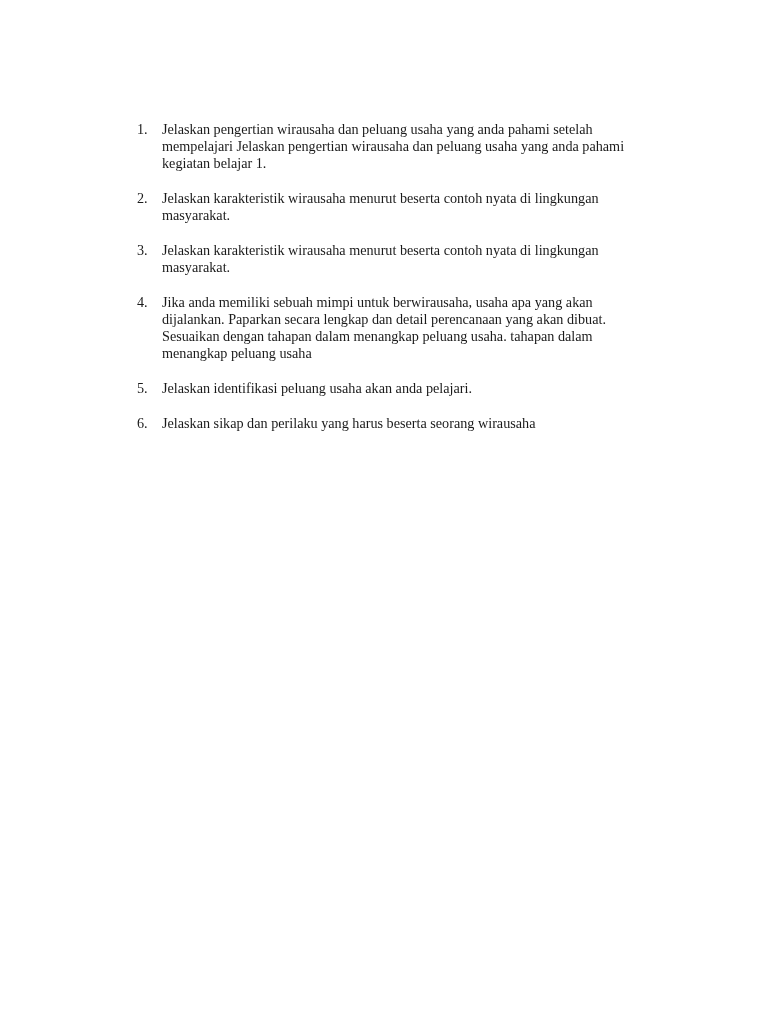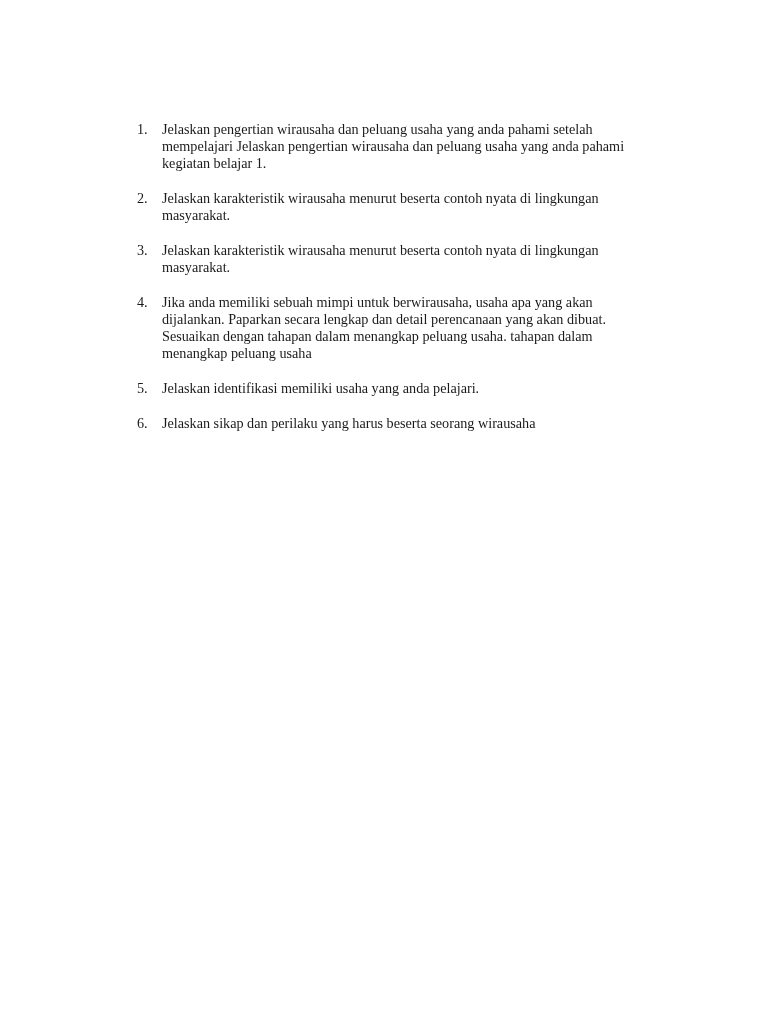--- a/index.html
+++ b/index.html
@@ -71,20 +71,20 @@
     </li>
     <li class="question-item">
       <span class="question-number">4.</span>
       <span class="question-text">Jika anda memiliki sebuah mimpi untuk berwirausaha, usaha apa yang akan
 dijalankan. Paparkan secara lengkap dan detail perencanaan yang akan dibuat.
 Sesuaikan dengan tahapan dalam menangkap peluang usaha. tahapan dalam
 menangkap peluang usaha</span>
     </li>
     <li class="question-item">
       <span class="question-number">5.</span>
-      <span class="question-text">Jelaskan identifikasi memiliki usaha yang anda pelajari.</span>
+      <span class="question-text">Jelaskan identifikasi peluang usaha akan anda pelajari.</span>
     </li>
     <li class="question-item">
       <span class="question-number">6.</span>
       <span class="question-text">Jelaskan sikap dan perilaku yang harus beserta seorang wirausaha</span>
     </li>
   </ol>
 </div>
 
 </body></html>

